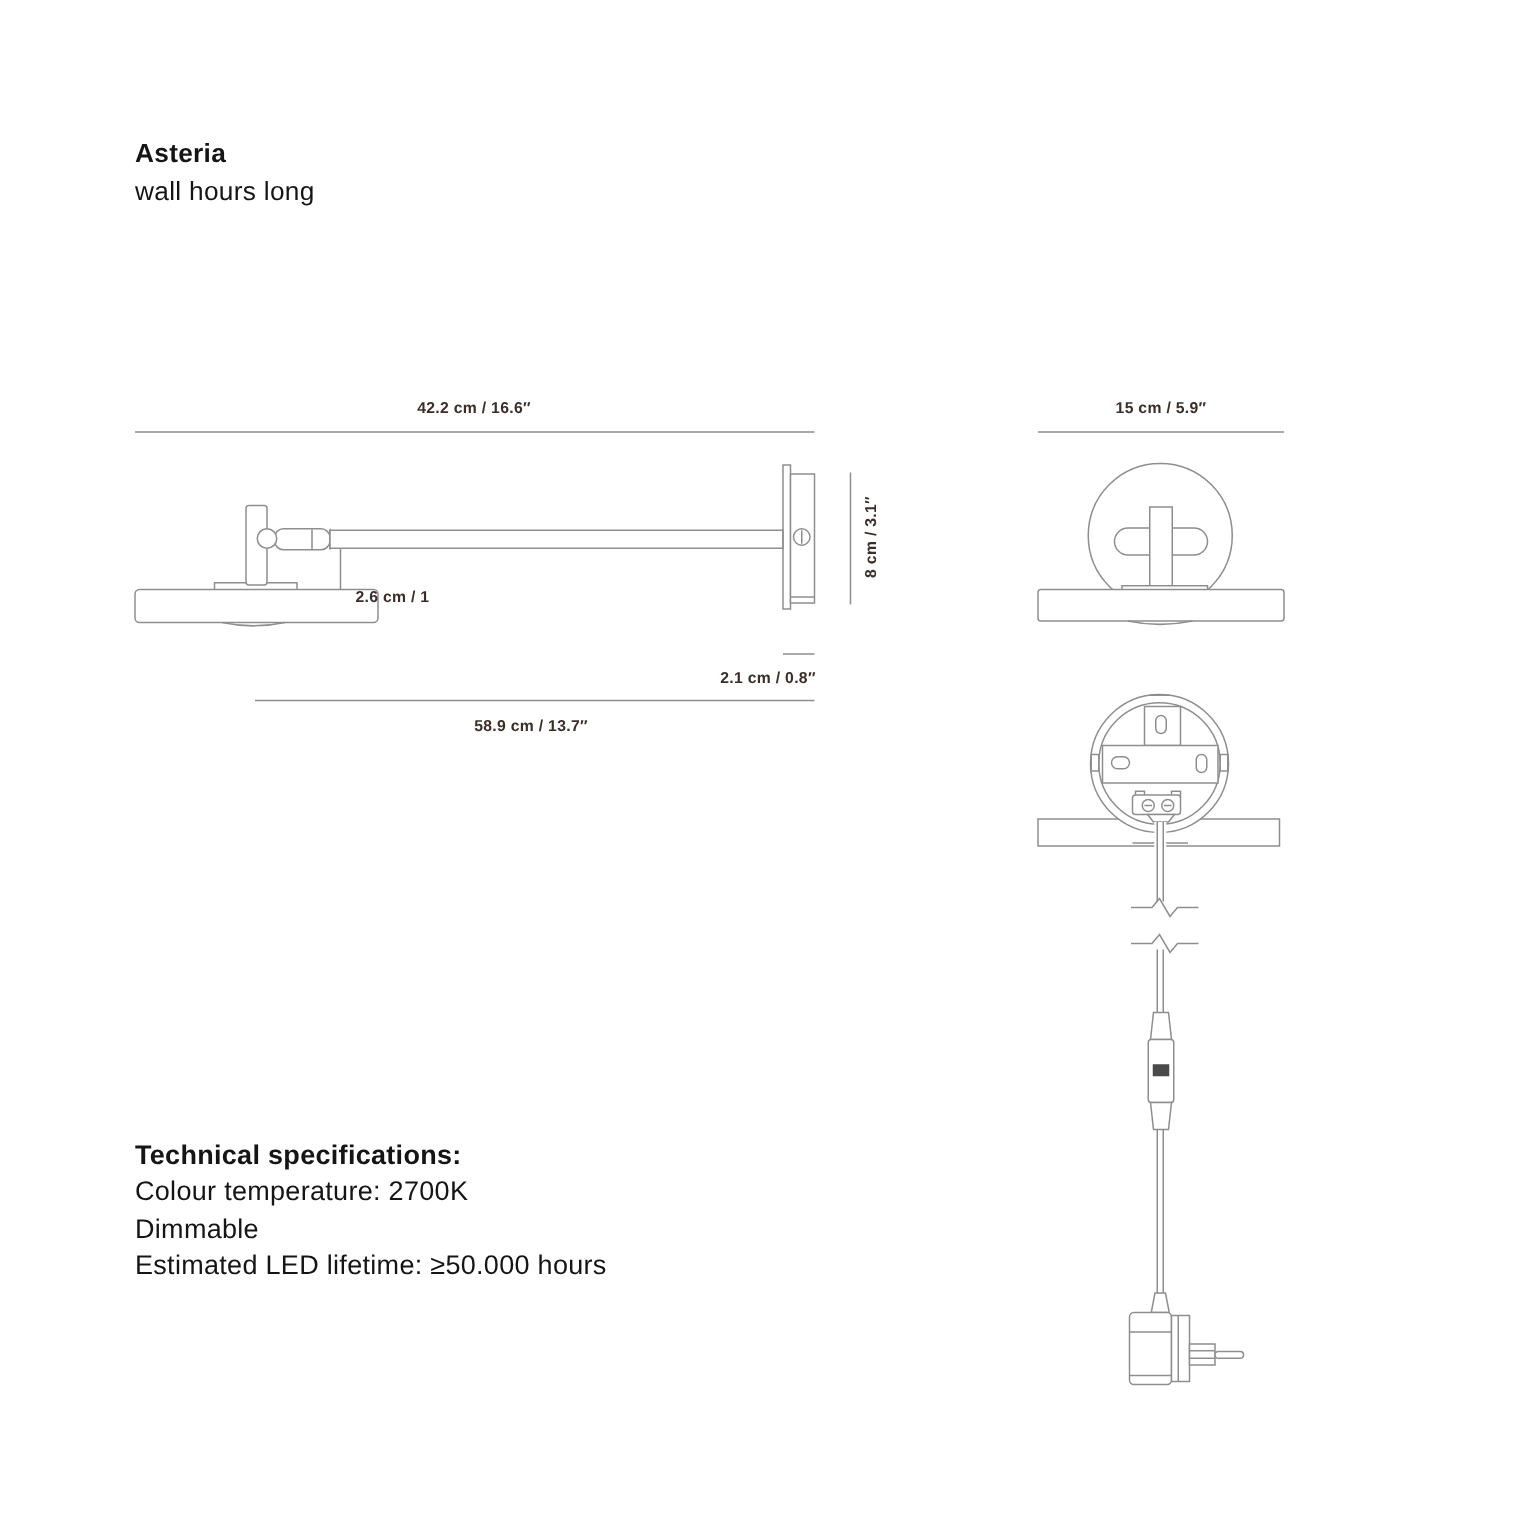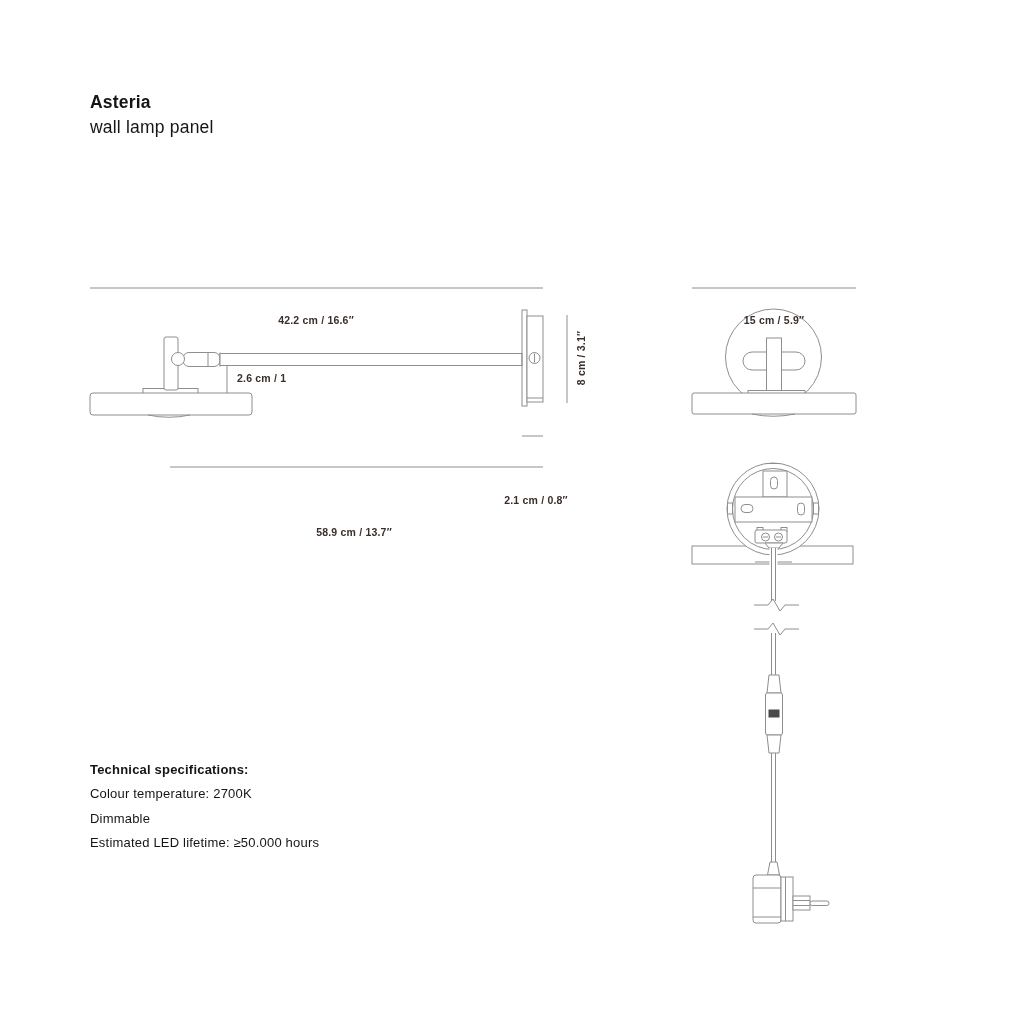--- a/index.html
+++ b/index.html
@@ -16,38 +16,38 @@
   .title-block {
     position:absolute; left:90px; top:90px; color:#151515;
     font-size:17.5px; line-height:24.5px; letter-spacing:0.2px;
   }
   .title-block .name { font-weight:bold; }
 
   .dim {
     position:absolute; color:#3b2e29; font-weight:bold; font-size:10.5px;
     letter-spacing:0.2px; white-space:nowrap;
   }
-  .dim.center { transform:translate(-50%,-50%);margin-top:48px; }
+  .dim.center { transform:translate(-50%,-50%); }
   .dim.leftmid { transform:translateY(-50%); }
   .dim.vert { transform:translate(-50%,-50%) rotate(-90deg); }
 
   .specs {
     position:absolute; left:90px; top:758px; color:#151515;
-    font-size:13px; line-height:24.3px; letter-spacing:0.2px;
+    font-size:18px; line-height:24.3px; letter-spacing:0.2px;
   }
   .specs .heading { font-weight:bold; }
 </style>
 </head>
 <body>
 
 <div class="canvas">
 
   <div class="title-block">
     <div class="name">Asteria</div>
-    <div class="variant">wall lamp panel</div>
+    <div class="variant">wall hours long</div>
   </div>
 
   <svg class="drawing" width="1018" height="1018" viewBox="0 0 1018 1018">
 
     <g>
       <line x1="90" y1="288" x2="543" y2="288"></line>
 
       <rect x="143" y="388.5" width="55" height="6"></rect>
       <rect class="wf" x="90" y="393" width="162" height="22" rx="3"></rect>
       <path d="M148,415 Q169,419.5 190,415"></path>
@@ -132,23 +132,23 @@
       <line x1="793" y1="900.5" x2="810" y2="900.5"></line>
       <line x1="793" y1="905.5" x2="810" y2="905.5"></line>
       <rect class="wf" x="810" y="901" width="19" height="4.5" rx="2.2"></rect>
 
       <line x1="878" y1="557" x2="878" y2="710"></line>
       <line x1="910" y1="557" x2="910" y2="860"></line>
     </g>
   </svg>
 
   <div class="dim center" style="left:316px; top:272px;">42.2 cm / 16.6″</div>
-  <div class="dim leftmid" style="left:237px; top:378px;">2.6 cm / 1</div>
+  <div class="dim leftmid" style="left:237px; top:398px;">2.6 cm / 1</div>
   <div class="dim vert" style="left:581px; top:358px;">8 cm / 3.1″</div>
-  <div class="dim center" style="left:536px; top:452px;">2.1 cm / 0.8″</div>
+  <div class="dim center" style="left:512px; top:452px;">2.1 cm / 0.8″</div>
   <div class="dim center" style="left:354px; top:484px;">58.9 cm / 13.7″</div>
   <div class="dim center" style="left:774px; top:272px;">15 cm / 5.9″</div>
   <div class="dim vert" style="left:892px; top:375px;">7.1 cm / 2.8″</div>
   <div class="dim vert" style="left:922px; top:361px;">9.6 / 3.8″</div>
   <div class="dim vert" style="left:892px; top:628px;">2.2 m / 7′ 2″</div>
   <div class="dim vert" style="left:924px; top:704px;">2.3 m / 7′ 5″</div>
 
   <div class="specs">
     <div class="heading">Technical specifications:</div>
     <div>Colour temperature: 2700K</div>

